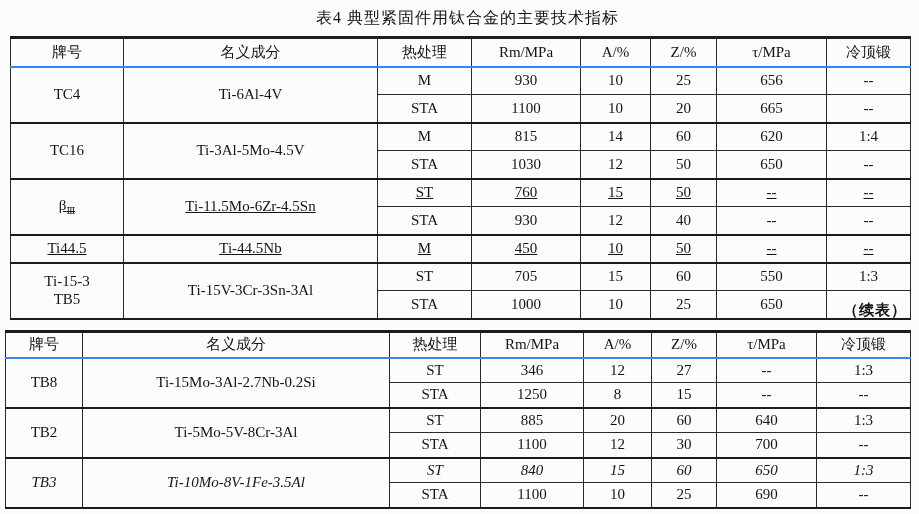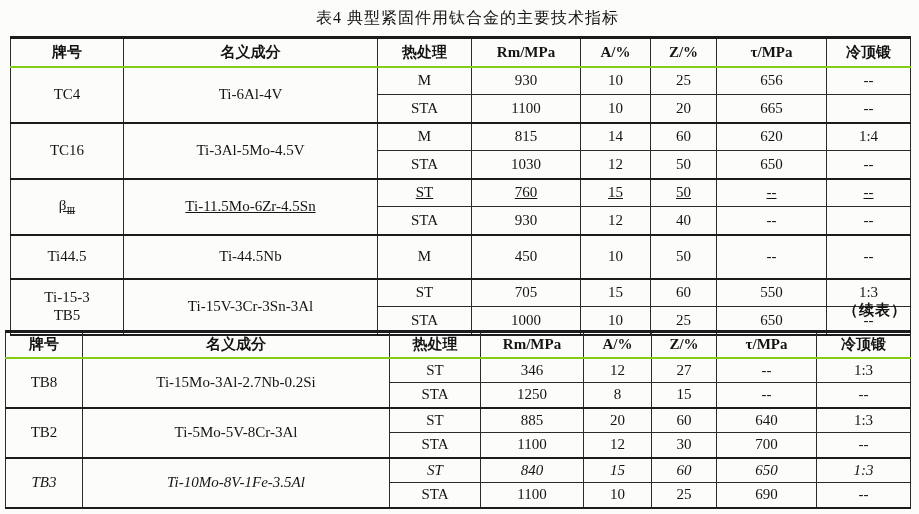--- a/index.html
+++ b/index.html
@@ -34,22 +34,22 @@
   table.doc-table th, table.doc-table td{
     border:1px solid #2b2b2b;
     text-align:center;
     vertical-align:middle;
     padding:0 2px;
     line-height:1.15;
     overflow:hidden;
     white-space:nowrap;
   }
   table.doc-table thead th{
-    border-bottom:2px solid #84cc16;
-    font-weight:bold;
+    border-bottom:2px solid #3b82f6;
+    font-weight:normal;
   }
   table.doc-table tr.group-start td{
     border-top:2px solid #1c1c1c;
   }
   td sub{font-size:9px;line-height:1;}
 </style>
 </head>
 <body>
 
 <div class="page">
@@ -132,21 +132,21 @@
             <td>--</td>
           </tr>
           <tr style="height: 28px;">
             <td>STA</td>
             <td>930</td>
             <td>12</td>
             <td>40</td>
             <td>--</td>
             <td>--</td>
           </tr>
-          <tr class="group-start" style="height: 44px;">
+          <tr class="group-start" style="height: 28px; text-decoration: underline;">
             <td rowspan="1">
               <div>Ti44.5</div>
             </td>
             <td rowspan="1">Ti-44.5Nb</td>
             <td>M</td>
             <td>450</td>
             <td>10</td>
             <td>50</td>
             <td>--</td>
             <td>--</td>

